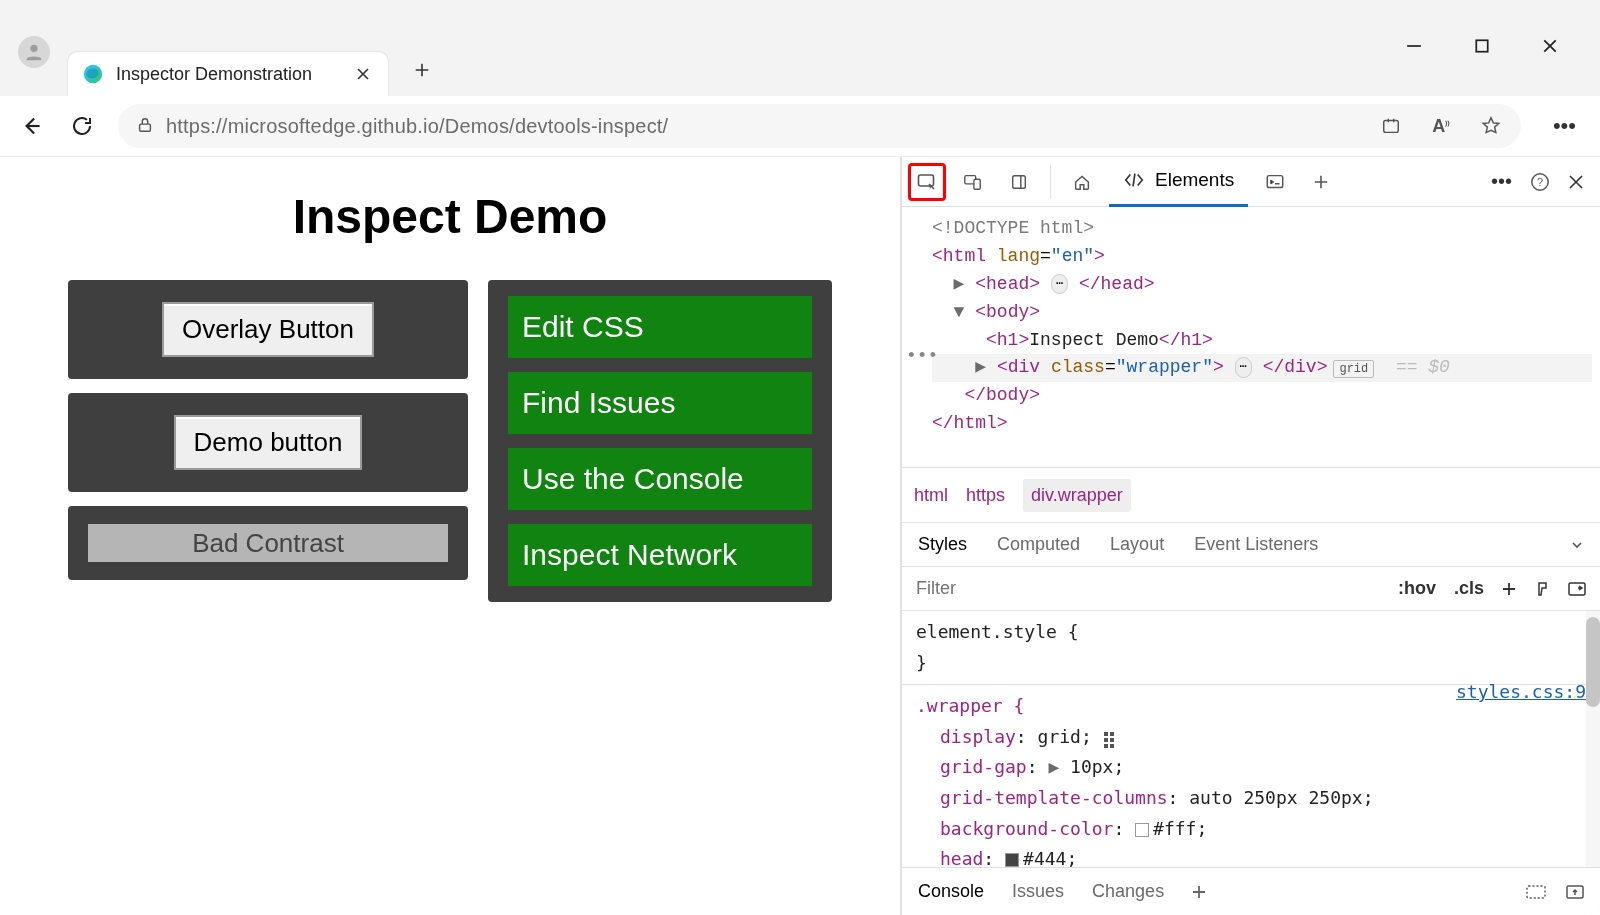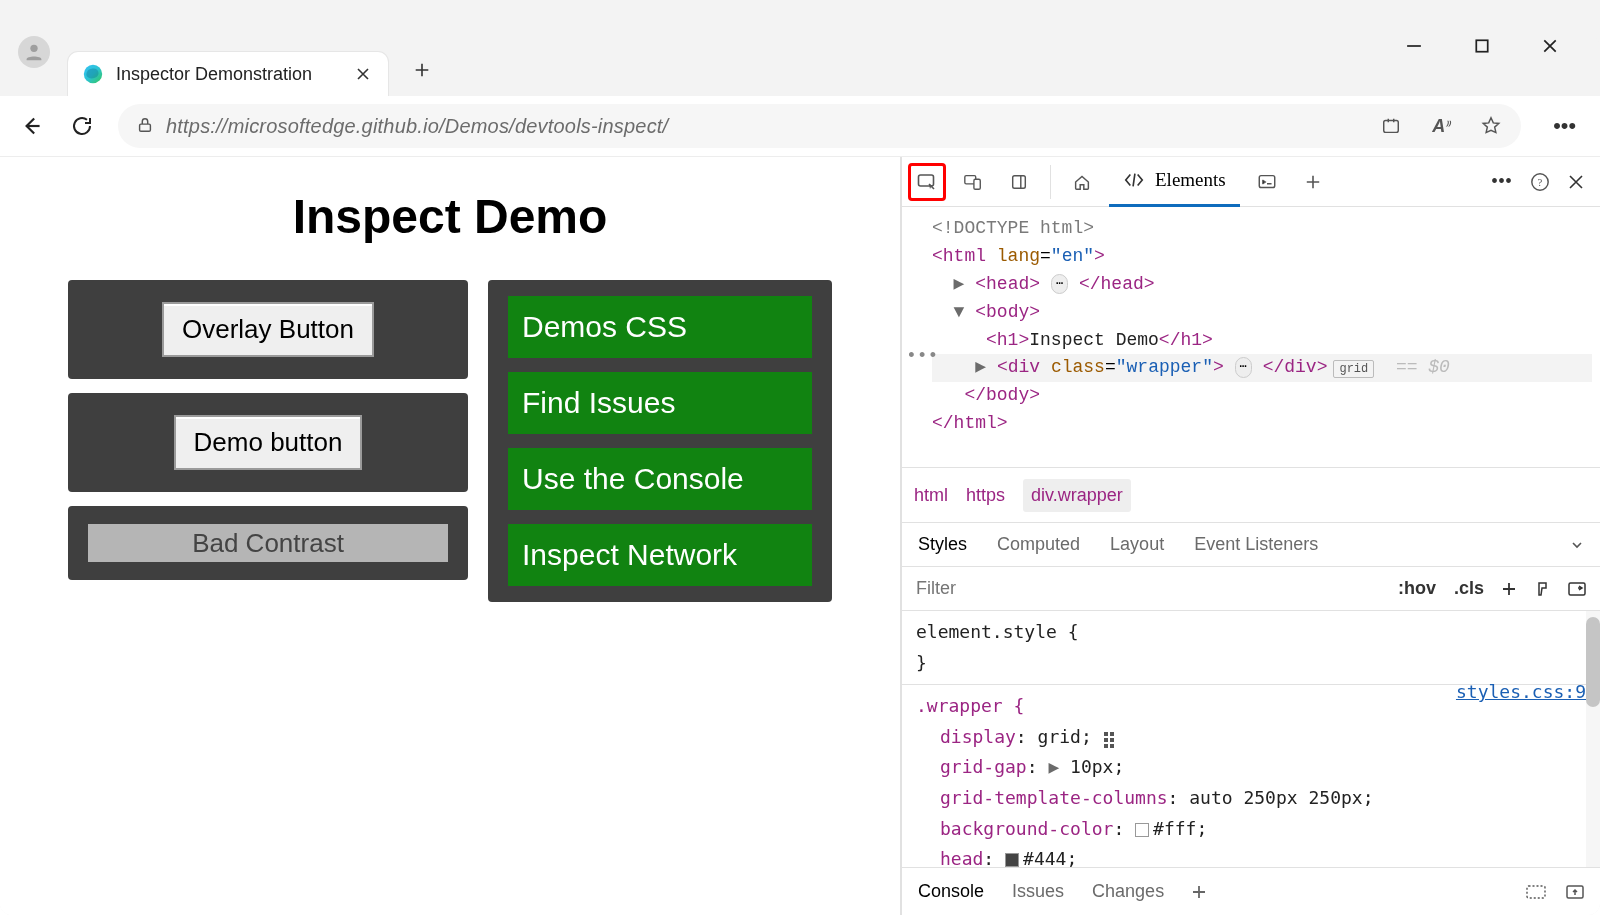--- a/index.html
+++ b/index.html
@@ -10,21 +10,21 @@
   .avatar { width:32px; height:32px; border-radius:50%; background:#d7d7d7; margin:0 18px 0 18px; display:flex; align-items:center; justify-content:center;}
   .avatar svg { width:22px; height:22px; fill:#9e9e9e;}
   .tab { height:44px; background:#fff; border-radius:10px 10px 0 0; display:flex; align-items:center; padding:0 16px 0 14px; gap:12px; box-shadow:0 0 0 1px #e6e6e6; min-width:320px; margin-top:16px;}
   .edge-icon { width:22px; height:22px; }
   .tab-title { font-size:18px; color:#222; flex:1;}
   .tab-close { width:18px; height:18px; display:flex; align-items:center; justify-content:center; cursor:pointer;}
   .new-tab { width:40px; height:40px; display:flex; align-items:center; justify-content:center; margin-left:14px; margin-top:14px; border-radius:6px;}
   .win-controls { margin-left:auto; display:flex; gap:48px; padding-right:40px;}
   .win-btn { width:20px; height:20px; display:flex; align-items:center; justify-content:center;}
   
-  .addrbar { height:60px; background:#fff; display:flex; align-items:center; padding:0 10px; gap:6px; border-bottom:0;font-style:italic;}
+  .addrbar { height:60px; background:#fff; display:flex; align-items:center; padding:0 10px; gap:6px; border-bottom:0;}
   .nav-btn { width:44px; height:44px; display:flex; align-items:center; justify-content:center; border-radius:6px;}
   .addr-field { flex:1; height:44px; background:#f6f6f6; border-radius:22px; display:flex; align-items:center; padding:0 18px; gap:10px; margin:0 8px;}
   .lock { width:20px; height:20px; color:#5a5a5a;}
   .url { font-size:20px; color:#6c6c6c; letter-spacing:.2px;}
   .addr-right { margin-left:auto; display:flex; gap:26px; align-items:center;}
   .addr-icon { width:24px; height:24px; color:#555; display:flex; align-items:center; justify-content:center;}
   .more-dots { font-size:22px; color:#333; margin-left:18px; margin-right:14px;}
   
   .main { flex:1; display:flex; background:#fff; border-top:1px solid #ededed; overflow:hidden;}
   .page { width:900px; background:#fff; padding:32px 68px; overflow:auto;}
@@ -33,21 +33,21 @@
   .card { background:#3f3f3f; border-radius:4px; padding:22px 20px; display:flex; flex-direction:column; justify-content:center;}
   .left-card { width:400px;}
   .right-card { width:400px; padding:16px 20px;}
   .left-stack { display:flex; flex-direction:column; gap:14px;}
   .demo-btn { background:#efefef; border:2px solid #9a9a9a; box-shadow:inset 0 2px 0 #fff; padding:10px 18px; font-size:26px; font-family:inherit; cursor:pointer; align-self:center;}
   .bad-contrast { width:100%; background:#b5b5b5; height:38px; display:flex; align-items:center; justify-content:center; font-size:26px; color:#444;}
   .green-box { background:#118311; color:#fff; font-size:30px; padding:14px 14px; margin-bottom:14px; cursor:pointer;}
   .green-box:last-child{ margin-bottom:0;}
   
   .devtools { flex:1; display:flex; flex-direction:column; border-left:2px solid #e1e1e1;}
-  .dt-top { height:50px; border-bottom:1px solid #e1e1e1; display:flex; align-items:center; padding:0 6px; gap:8px;font-family:Liberation Serif, serif;}
+  .dt-top { height:50px; border-bottom:1px solid #e1e1e1; display:flex; align-items:center; padding:0 6px; gap:8px;}
   .dt-tbtn { width:38px; height:38px; display:flex; align-items:center; justify-content:center; border-radius:4px; color:#555;}
   .inspect-hi { border:3px solid #ff0000; }
   .dt-divider { width:1px; height:34px; background:#e1e1e1; margin:0 4px;}
   .dt-tab { display:flex; align-items:center; gap:10px; padding:0 14px; height:50px; font-size:19px;}
   .dt-tab.active { border-bottom:3px solid #0f6cbd; font-weight:500;}
   .dt-top-right { margin-left:auto; display:flex; align-items:center; gap:18px; padding-right:10px;}
   
   .dom { padding:8px 8px 8px 30px; font-family:Consolas, "Courier New", monospace; font-size:18px; line-height:1.55; height:260px; overflow:hidden; position:relative;}
   .dom .row { white-space:pre;}
   .t-doc { color:#7a7a7a;}
@@ -196,21 +196,21 @@
             <button class="demo-btn">Overlay Button</button>
           </div>
           <div class="card left-card">
             <button class="demo-btn">Demo button</button>
           </div>
           <div class="card left-card" style="padding:18px 20px">
             <div class="bad-contrast">Bad Contrast</div>
           </div>
         </div>
         <div class="card right-card">
-          <div class="green-box">Demos CSS</div>
+          <div class="green-box">Edit CSS</div>
           <div class="green-box">Find Issues</div>
           <div class="green-box">Use the Console</div>
           <div class="green-box">Inspect Network</div>
         </div>
       </div>
     </div>
 
     <div class="devtools">
       <div class="dt-top">
         <div class="dt-tbtn inspect-hi">

